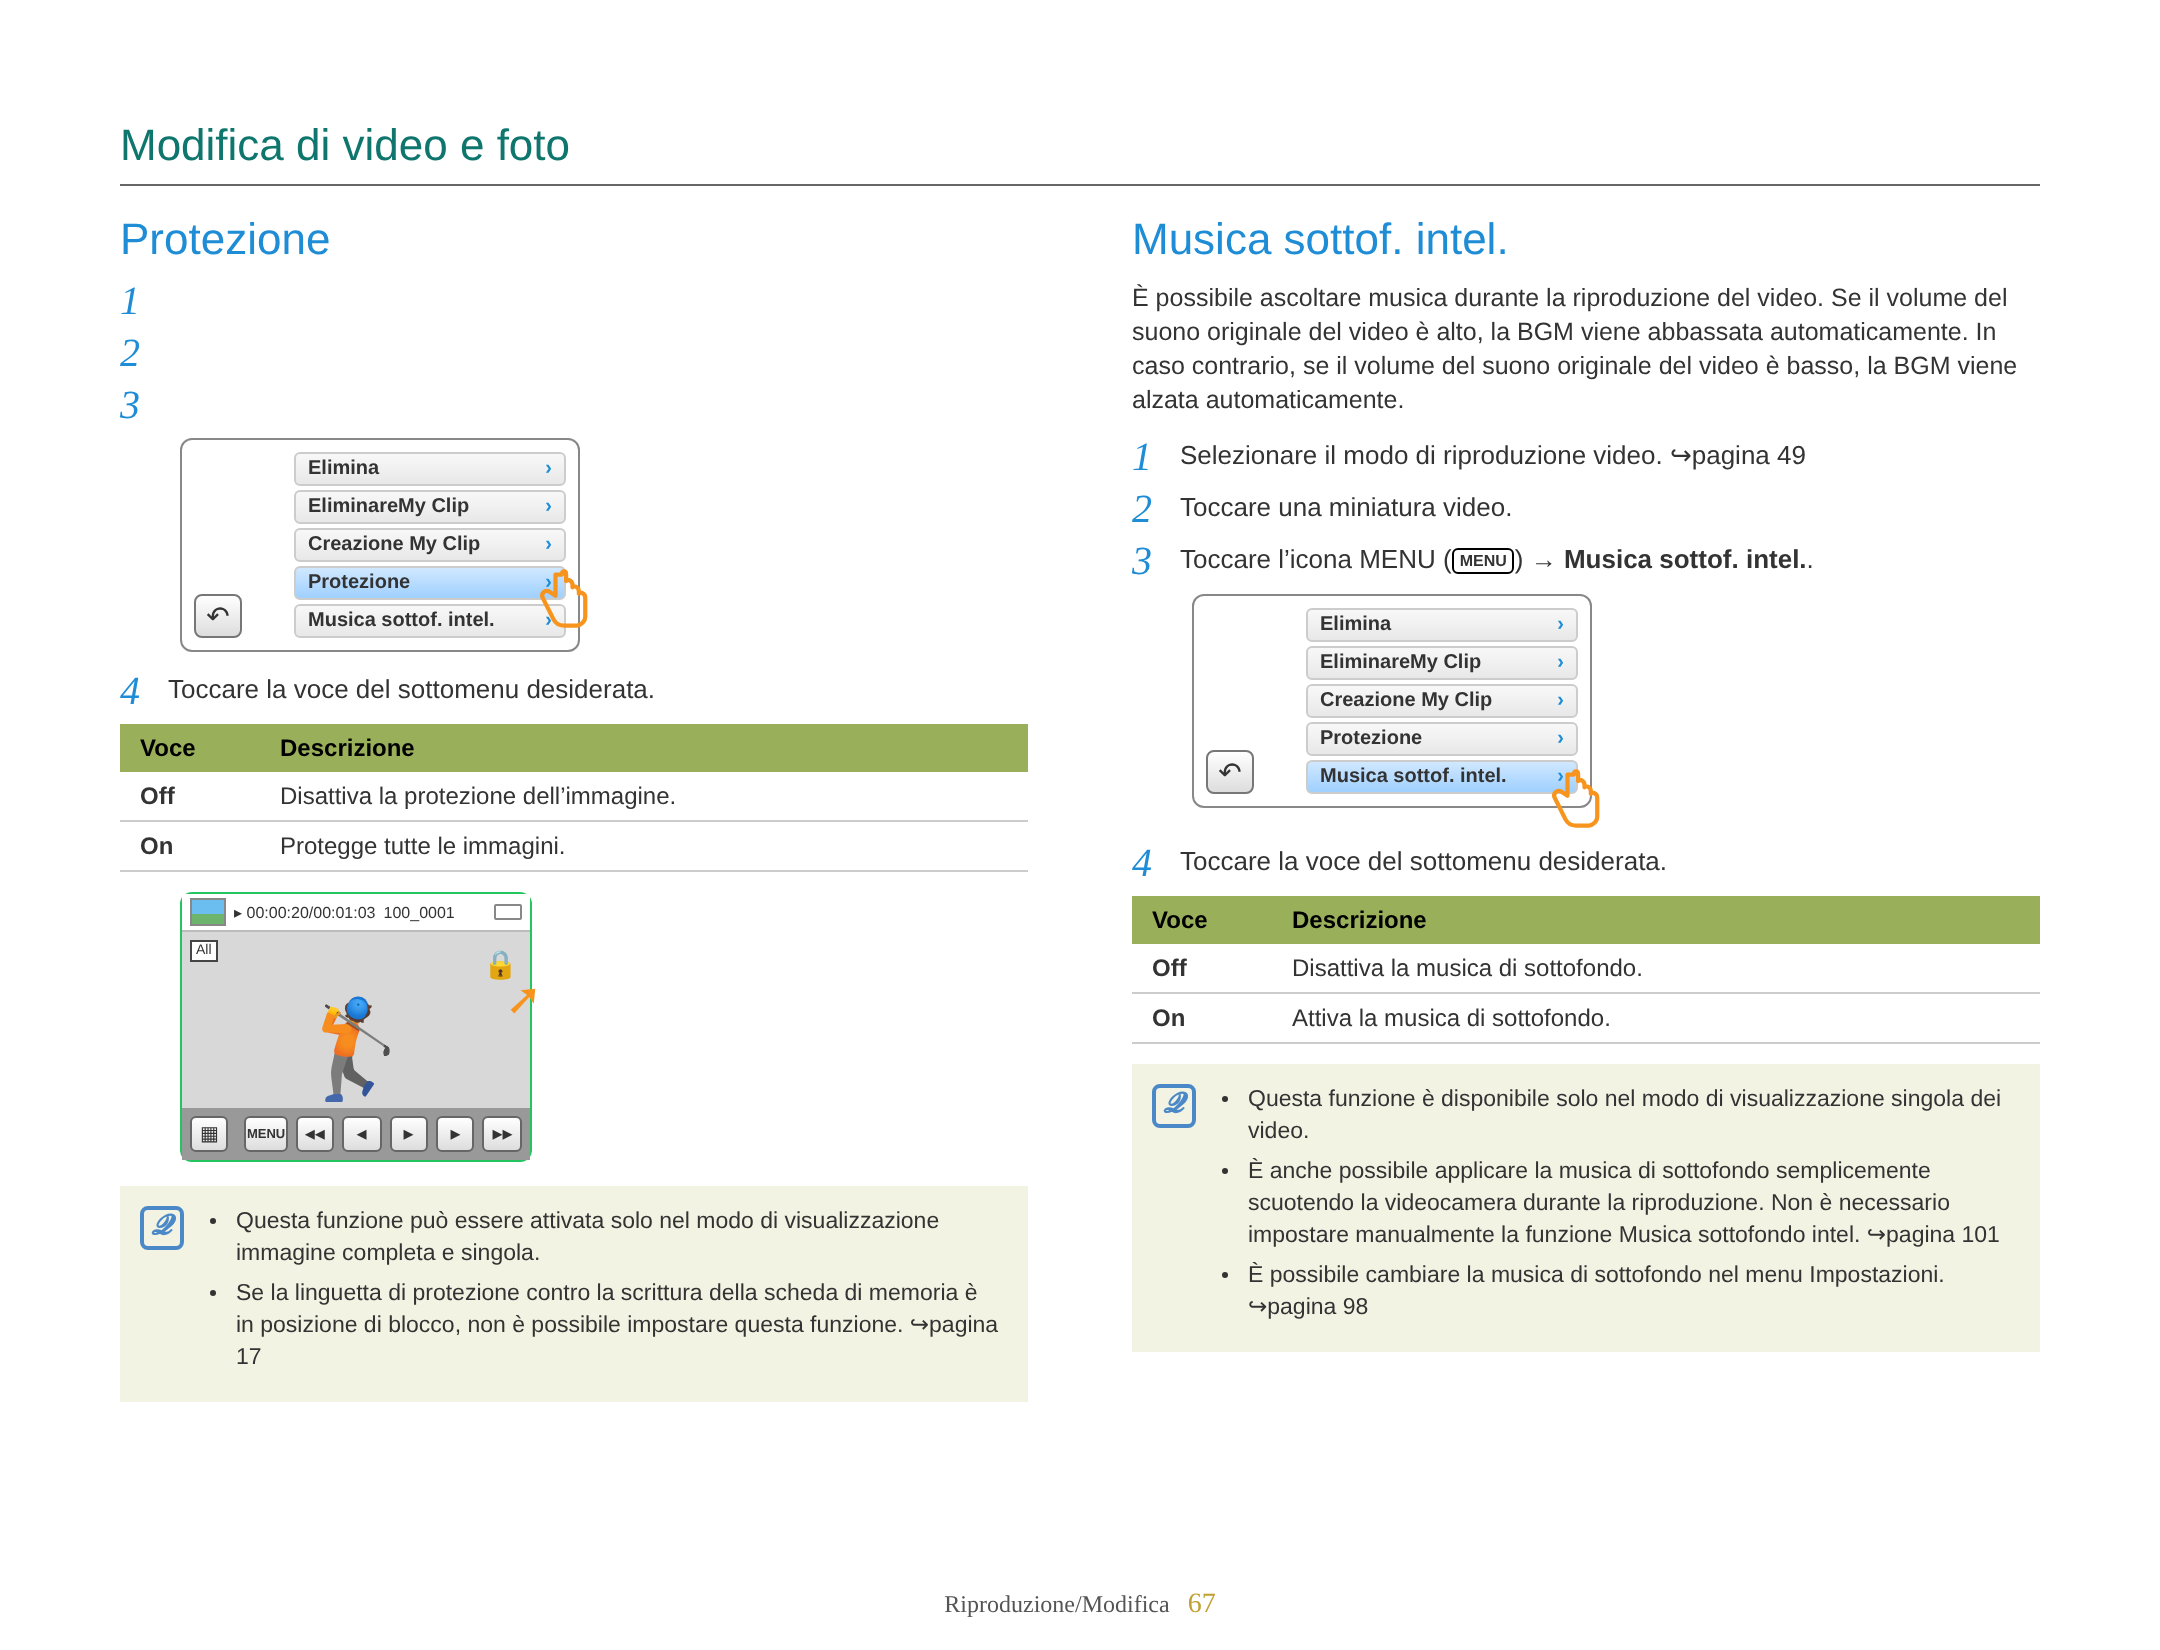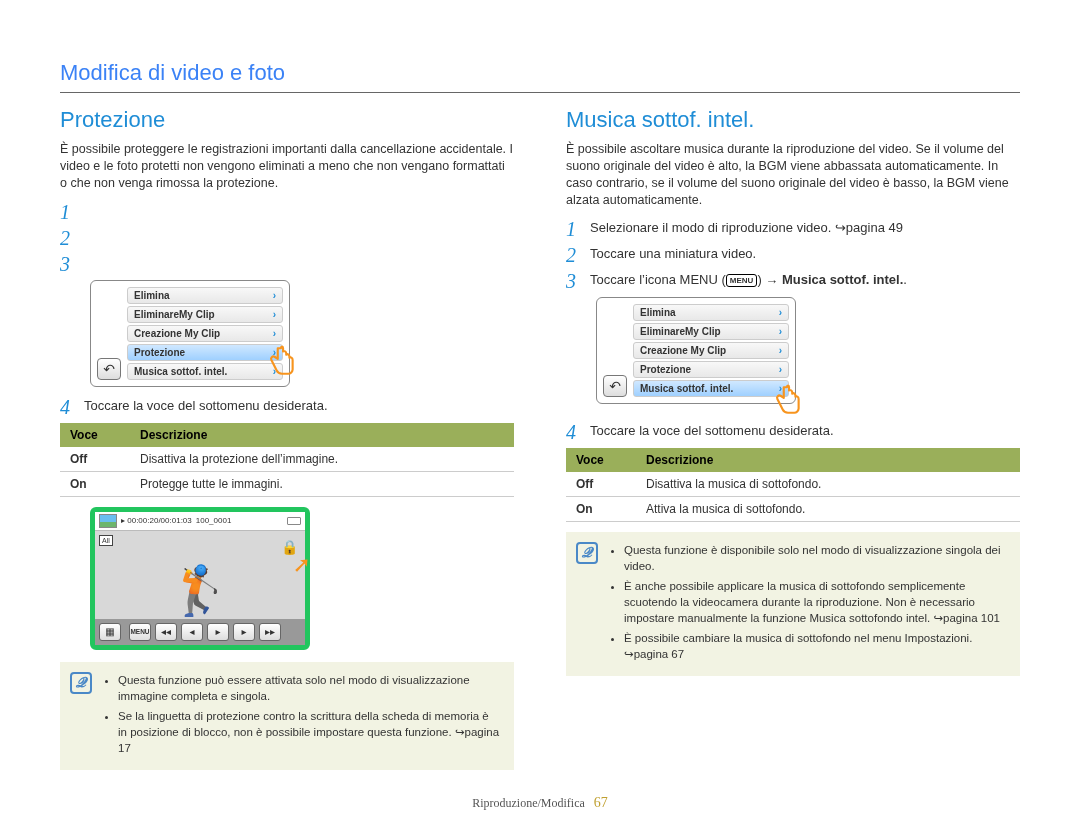--- a/index.html
+++ b/index.html
@@ -9,21 +9,21 @@
     color: #333;
     width: 1080px;
     height: 825px;
     padding: 60px 60px 20px 60px;
     background: #fff;
     position: relative;
   }
   .chapter {
     font-size: 22px;
     font-weight: 300;
-    color: #3b82f6;
+    color: #0f766e;
     border-bottom: 1px solid #666;
     padding-bottom: 6px;
     margin-bottom: 14px;
   }
   .cols { display: flex; gap: 52px; }
   .col { flex: 1; }
   h2.sect {
     color: #1f8dd6;
     font-size: 22px;
     font-weight: 400;
@@ -75,20 +75,21 @@
   .menu-list { flex: 1; display: flex; flex-direction: column; gap: 2px; }
   .menu-list .row {
     display: flex; justify-content: space-between;
     align-items: flex-end;
     background: linear-gradient(#f8f8f8,#e8e8e8);
     border: 1px solid #ccc;
     border-radius: 3px;
     padding: 2px 6px;
     font-size: 10px;
     font-weight: 700;
+    margin-left: 20px;
   }
   .menu-list .row.sel { background: linear-gradient(#d0e8ff,#9fd0ff); }
   .menu-list .row .chev { color:#1f8dd6; font-weight:700; }
   .finger {
     position: absolute;
     right: -10px;
     width: 34px;
     height: 34px;
   }
   .finger svg { width: 100%; height: 100%; }
@@ -108,22 +109,22 @@
     font-weight: 700;
   }
   table.opt td {
     border-bottom: 1px solid #ccc;
     padding: 5px 10px;
   }
   table.opt td:first-child { width: 70px; font-weight: 700; }
 
   
   .video-mock {
-    width: 220px;
-    border: 5px solid #22c55e;
+    width: 176px;
+    border: 1px solid #22c55e;
     border-radius: 6px;
     margin: 4px 0 12px 30px;
     background: #0f172a;
     position: relative;
     overflow: visible;
   }
   .video-mock .topbar {
     display:flex; align-items:center; gap:4px;
     background:#fff; border-bottom:1px solid #bbb;
     padding:2px 4px;
@@ -212,21 +213,20 @@
 </style>
 </head>
 <body>
 
 <div class="chapter">Modifica di video e foto</div>
 
 <div class="cols">
 
   <div class="col">
     <h2 class="sect">Protezione</h2>
-    <p class="intro">È possibile proteggere le registrazioni importanti dalla cancellazione accidentale. I video e le foto protetti non vengono eliminati a meno che non vengano formattati o che non venga rimossa la protezione.</p>
 
     <div class="step">
         <span class="num">1</span>
       </div>
     <div class="step">
         <span class="num">2</span>
       </div>
     <div class="step">
         <span class="num">3</span>
       </div>
@@ -387,21 +387,21 @@
             <td>Attiva la musica di sottofondo.</td>
           </tr>
     </tbody>
       </table>
 
     <div class="note">
       <span class="nicon">𝓠</span>
       <ul>
         <li>Questa funzione è disponibile solo nel modo di visualizzazione singola dei video.</li>
         <li>È anche possibile applicare la musica di sottofondo semplicemente scuotendo la videocamera durante la riproduzione. Non è necessario impostare manualmente la funzione Musica sottofondo intel. ↪pagina 101</li>
-        <li>È possibile cambiare la musica di sottofondo nel menu Impostazioni. ↪pagina 67</li>
+        <li>È possibile cambiare la musica di sottofondo nel menu Impostazioni. ↪pagina 98</li>
       </ul>
     </div>
   </div>
 </div>
 
 <div class="footer">
   <span>Riproduzione/Modifica</span>
   <span class="pg">67</span>
 </div>
 

